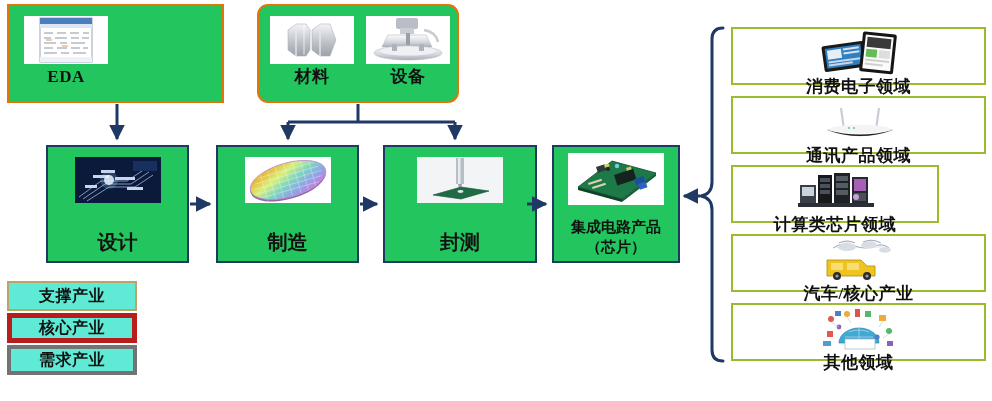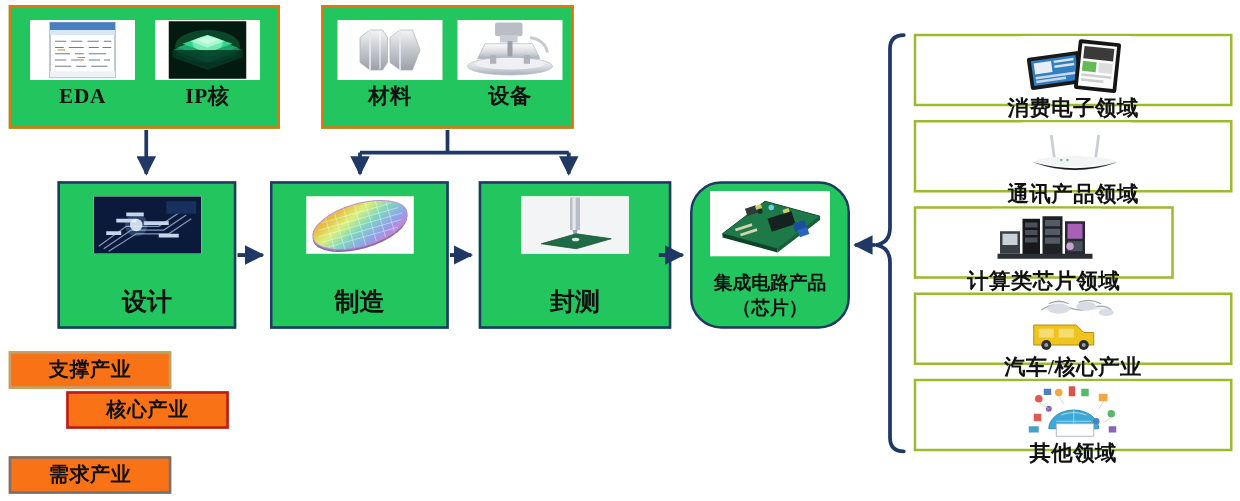--- a/index.html
+++ b/index.html
@@ -110,32 +110,32 @@
     white-space: nowrap;
     letter-spacing: 0.5px;
   }
 
   
   .legend-box {
     position: absolute;
     box-sizing: border-box;
     width: 130px;
     height: 30px;
-    background: #f97316;
+    background: #5eead4;
     display: flex;
     align-items: center;
     justify-content: center;
     font-size: 16px;
     font-weight: bold;
     color: #111;
     letter-spacing: 0.5px;
   }
   .legend-support { border: 2px solid #BFA268; top: 281px; left: 7px; }
-  .legend-core    { border: 2px solid #b91c1c; top: 313px; left: 7px; margin-left: 46px; }
-  .legend-demand  { border: 2px solid #737373; top: 345px; left: 7px; margin-top: 20px; }
+  .legend-core    { border: 5px solid #b91c1c; top: 313px; left: 7px; }
+  .legend-demand  { border: 4px solid #737373; top: 345px; left: 7px; }
 
   svg.overlay {
     position: absolute;
     left: 0; top: 0;
     width: 992px;
     height: 401px;
     pointer-events: none;
   }
   svg.thumbart { display:block; width:100%; height:100%; }
 </style>
@@ -160,41 +160,23 @@
           </g>
           <g stroke="#c4893a" stroke-width="0.8" fill="none">
             <path d="M22 24 h6 M38 30 h6"></path>
           </g>
           <rect x="16" y="41" width="52" height="5" fill="#eef2f7"></rect>
         </svg>
       </div>
       <div class="supply-label">EDA</div>
     </div>
 
-    <div class="supply-cell" style="left:110px; top:10px; width:94px;">
-      <div class="supply-thumb">
-        <svg class="thumbart" viewBox="0 0 84 48" preserveAspectRatio="none">
-          <rect x="11" y="1" width="62" height="46" fill="#021a10"></rect>
-          <g>
-            <polygon points="42,34 14,24 42,14 70,24" fill="#0e6b4a"></polygon>
-            <polygon points="42,30 18,22 42,13 66,22" fill="#15935f"></polygon>
-            <polygon points="42,26 22,19 42,12 62,19" fill="#2fcf86"></polygon>
-            <polygon points="42,22 28,17 42,12 56,17" fill="#9df7c6"></polygon>
-            <polygon points="42,19 33,16 42,13 51,16" fill="#e8fff4"></polygon>
-          </g>
-          <ellipse cx="42" cy="21" rx="26" ry="13" fill="#3ef79b" opacity="0.20"></ellipse>
-          <ellipse cx="42" cy="19" rx="12" ry="6" fill="#ccffe6" opacity="0.45"></ellipse>
-          <path d="M14 24 L14 30 L42 40 L70 30 L70 24" fill="#063a26" opacity="0.85"></path>
-        </svg>
-      </div>
-      <div class="supply-label">IP核</div>
-    </div>
-  </div>
-
-  <div class="box box-orange" style="left:257px; top:4px; width:202px; height:99px;">
+  </div>
+
+  <div class="box box-orange" style="left:257px; top:4px; width:202px; height:99px;border-radius:11px;">
     <div class="supply-cell" style="left:8px; top:10px; width:90px;">
       <div class="supply-thumb">
         <svg class="thumbart" viewBox="0 0 84 48" preserveAspectRatio="none">
           <defs>
             <linearGradient id="gmetal" x1="0" y1="0" x2="0" y2="1">
               <stop offset="0%" stop-color="#f4f5f7"></stop>
               <stop offset="45%" stop-color="#c9ccd2"></stop>
               <stop offset="100%" stop-color="#9ba0a8"></stop>
             </linearGradient>
           </defs>
@@ -291,21 +273,21 @@
         <rect x="41" y="1" width="2.5" height="26" fill="#e6e9ed"></rect>
         <polygon points="41,27 45,27 43.5,34 42.5,34" fill="#9aa1aa"></polygon>
         <path d="M16 38 L44 30 L72 34 L44 42 Z" fill="#1f6b46"></path>
         <path d="M16 38 L44 30 L72 34 L44 42 Z" fill="none" stroke="#15512f" stroke-width="0.6"></path>
         <ellipse cx="43.5" cy="34.5" rx="3" ry="1.4" fill="#dfe6ec"></ellipse>
       </svg>
     </div>
     <div class="chain-label">封测</div>
   </div>
 
-  <div class="box box-navy" style="left:552px; top:145px; width:128px; height:118px;border-radius:25px;">
+  <div class="box box-navy" style="left:552px; top:145px; width:128px; height:118px;">
     <div class="chain-thumb" style="top:6px; width:96px; height:52px;">
       <svg class="thumbart" viewBox="0 0 96 52" preserveAspectRatio="none">
         <rect x="0" y="0" width="96" height="52" fill="#ffffff"></rect>
         <path d="M10 34 L44 8 L88 20 L54 46 Z" fill="#1d7a48"></path>
         <path d="M10 34 L44 8 L88 20 L54 46 Z" fill="none" stroke="#10insert"></path>
         <path d="M10 34 L44 8 L88 20 L54 46 Z" fill="none" stroke="#0e4d2c" stroke-width="0.8"></path>
         <path d="M10 34 L10 37 L54 49 L54 46 Z" fill="#0d4427"></path>
         <path d="M54 46 L54 49 L88 23 L88 20 Z" fill="#146038"></path>
         <rect x="46" y="22" width="20" height="11" transform="rotate(-18 46 22)" fill="#15221f"></rect>
         <rect x="28" y="14" width="9" height="6" transform="rotate(-18 28 14)" fill="#2e3b36"></rect>

